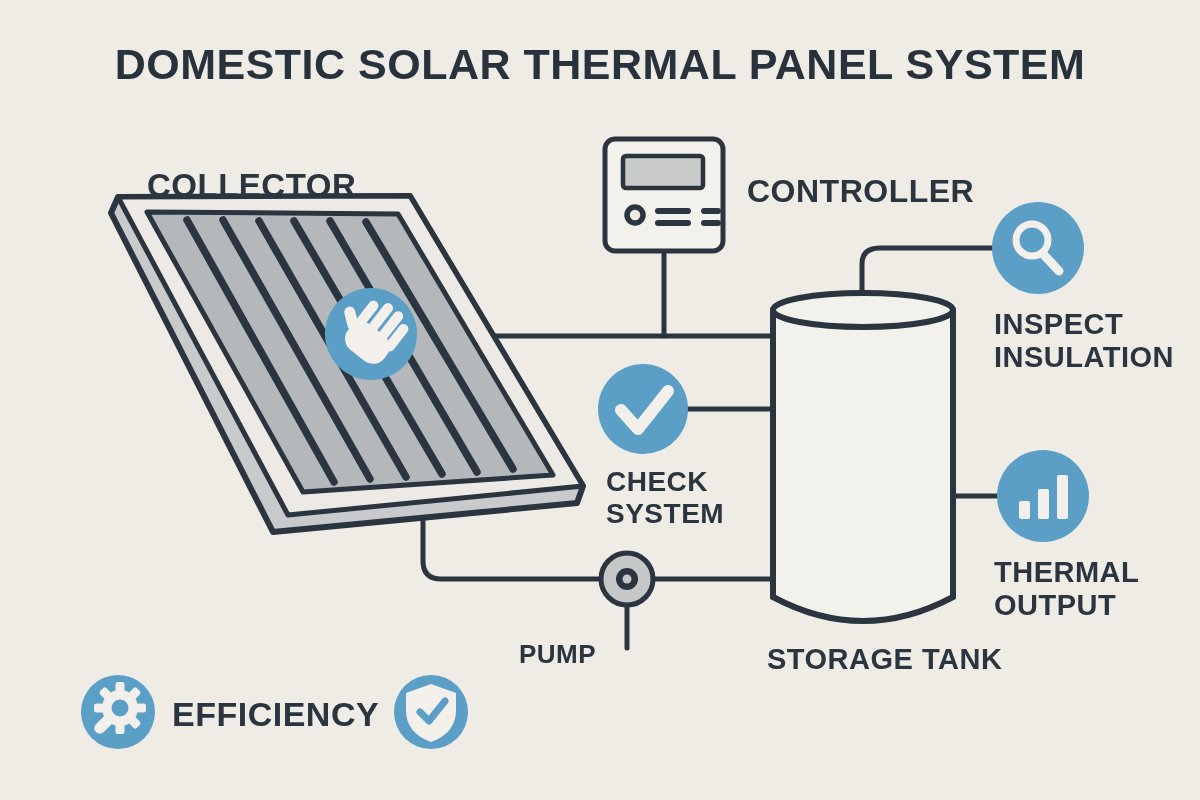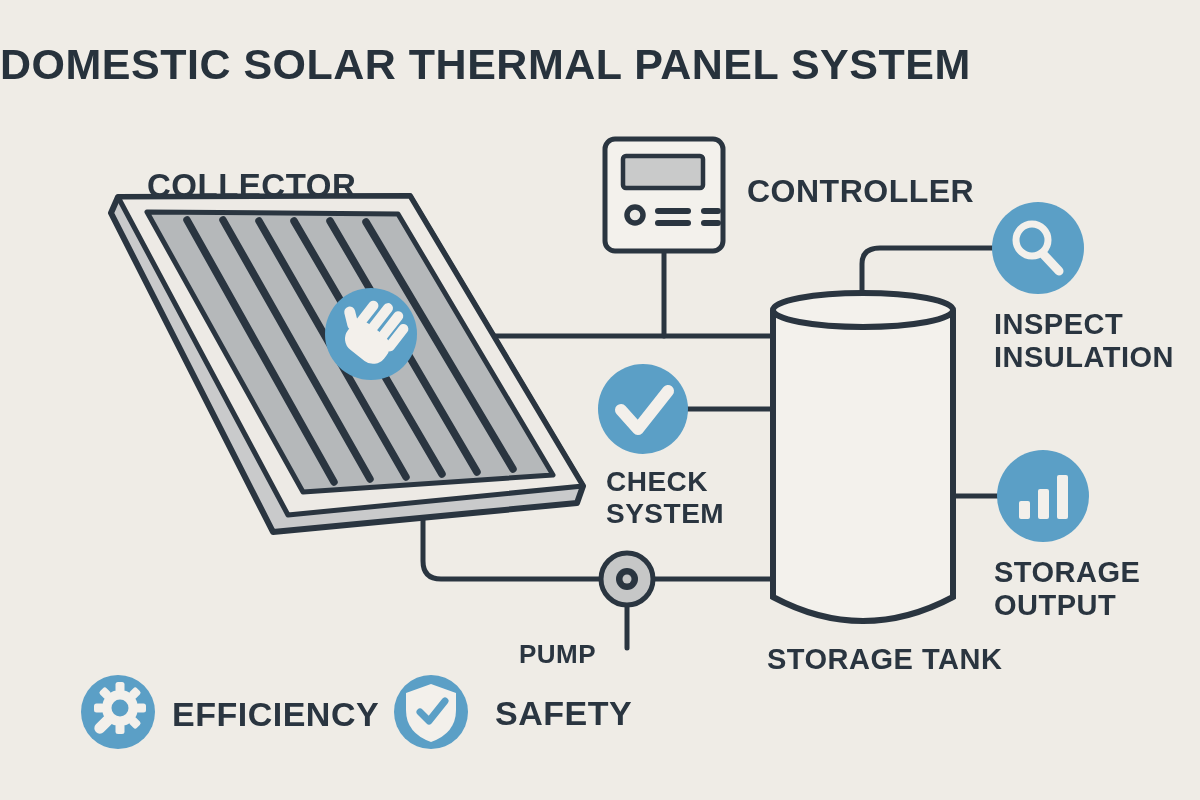--- a/index.html
+++ b/index.html
@@ -11,21 +11,21 @@
     color:#2A3540;
   }
   #stage svg{position:absolute;left:0;top:0;}
   .lbl{
     position:absolute;font-weight:700;line-height:1;letter-spacing:.5px;
     white-space:nowrap;color:#2A3540;
   }
   .lbl2{position:absolute;font-weight:700;letter-spacing:.5px;color:#2A3540;}
   .lbl2 div{white-space:nowrap;}
   #title{
-    position:absolute;left:0;top:40px;width:1200px;text-align:left;
+    position:absolute;left:0;top:40px;width:1200px;text-align:center;
     font-weight:700;font-size:43px;letter-spacing:.5px;color:#263публ340;
     color:#27323C;
   }
   #clean-surfaces{
     left:221px;top:388px;width:300px;text-align:center;
     font-size:30px;line-height:43px;color:#F3F0EB;
   }
   #check-wiring{left:606px;top:466px;font-size:28px;line-height:32px;}
   #inspect-insulation{left:994px;top:308px;font-size:29px;line-height:33px;}
   #monitor-output{left:994px;top:556px;font-size:29px;line-height:33px;}
@@ -162,20 +162,19 @@
     <div>CHECK</div>
     <div>SYSTEM</div>
   </div>
 
   <div class="lbl2" id="inspect-insulation">
     <div>INSPECT</div>
     <div>INSULATION</div>
   </div>
 
   <div class="lbl2" id="monitor-output">
-    <div>STORAGE</div>
+    <div>THERMAL</div>
     <div>OUTPUT</div>
   </div>
 
   <div class="lbl" id="efficiency-label">EFFICIENCY</div>
-  <div class="lbl" id="safety-label">SAFETY</div>
 
 </div>
 
 </body></html>

